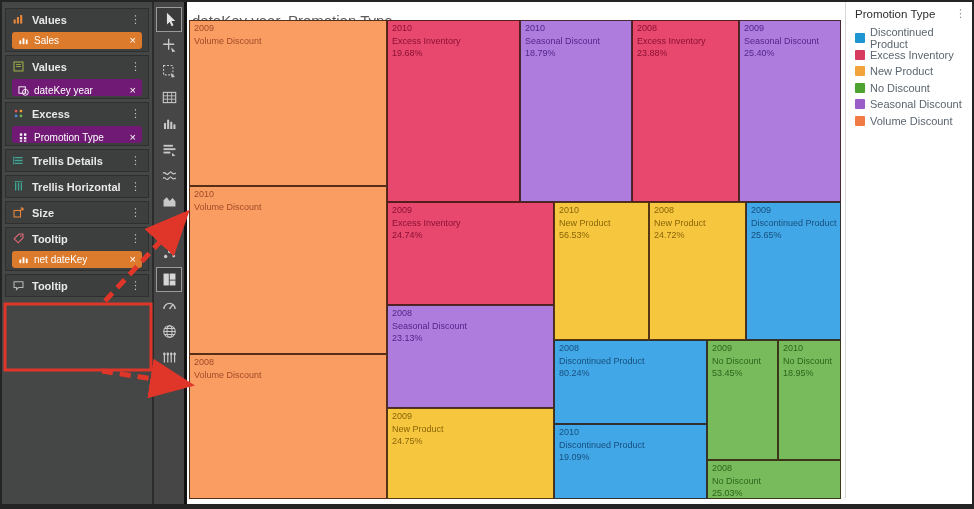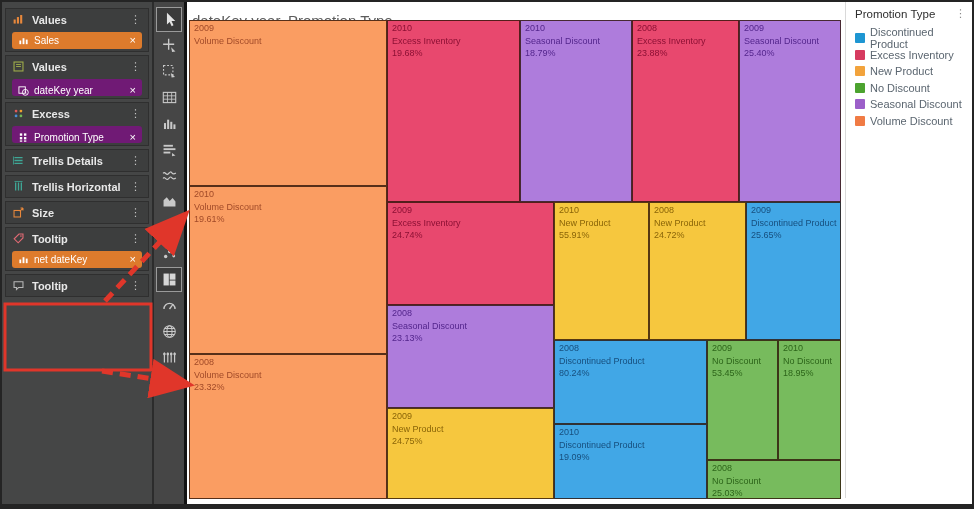--- a/index.html
+++ b/index.html
@@ -373,26 +373,24 @@
   <main class="main">
     <div class="chart-title">dateKey year, Promotion Type</div>
     <div class="treemap" id="treemap">
         <div class="tile" style="left: 0px; top: 0px; width: 198px; height: 166px; background: rgb(250, 157, 98); color: rgb(161, 74, 40);">
           <div>2009</div>
           <div>Volume Discount</div>
         </div>
         <div class="tile" style="left: 0px; top: 166px; width: 198px; height: 168px; background: rgb(250, 157, 98); color: rgb(161, 74, 40);">
           <div>2010</div>
           <div>Volume Discount</div>
-          <div>19.61%</div>
         </div>
         <div class="tile" style="left: 0px; top: 334px; width: 198px; height: 145px; background: rgb(250, 157, 98); color: rgb(161, 74, 40);">
           <div>2008</div>
           <div>Volume Discount</div>
-          <div>23.32%</div>
         </div>
         <div class="tile" style="left: 198px; top: 0px; width: 133px; height: 182px; background: rgb(232, 72, 110); color: rgb(140, 16, 52);">
           <div>2010</div>
           <div>Excess Inventory</div>
           <div>19.68%</div>
         </div>
         <div class="tile" style="left: 331px; top: 0px; width: 112px; height: 182px; background: rgb(174, 124, 220); color: rgb(83, 37, 140);">
           <div>2010</div>
           <div>Seasonal Discount</div>
           <div>18.79%</div>
@@ -418,21 +416,21 @@
           <div>23.13%</div>
         </div>
         <div class="tile" style="left: 198px; top: 388px; width: 167px; height: 91px; background: rgb(246, 199, 62); color: rgb(138, 101, 8);">
           <div>2009</div>
           <div>New Product</div>
           <div>24.75%</div>
         </div>
         <div class="tile" style="left: 365px; top: 182px; width: 95px; height: 138px; background: rgb(246, 199, 62); color: rgb(138, 101, 8);">
           <div>2010</div>
           <div>New Product</div>
-          <div>55.91%</div>
+          <div>56.53%</div>
         </div>
         <div class="tile" style="left: 460px; top: 182px; width: 97px; height: 138px; background: rgb(246, 199, 62); color: rgb(138, 101, 8);">
           <div>2008</div>
           <div>New Product</div>
           <div>24.72%</div>
         </div>
         <div class="tile" style="left: 557px; top: 182px; width: 95px; height: 138px; background: rgb(65, 167, 230); color: rgb(23, 79, 126);">
           <div>2009</div>
           <div>Discontinued Product</div>
           <div>25.65%</div>

